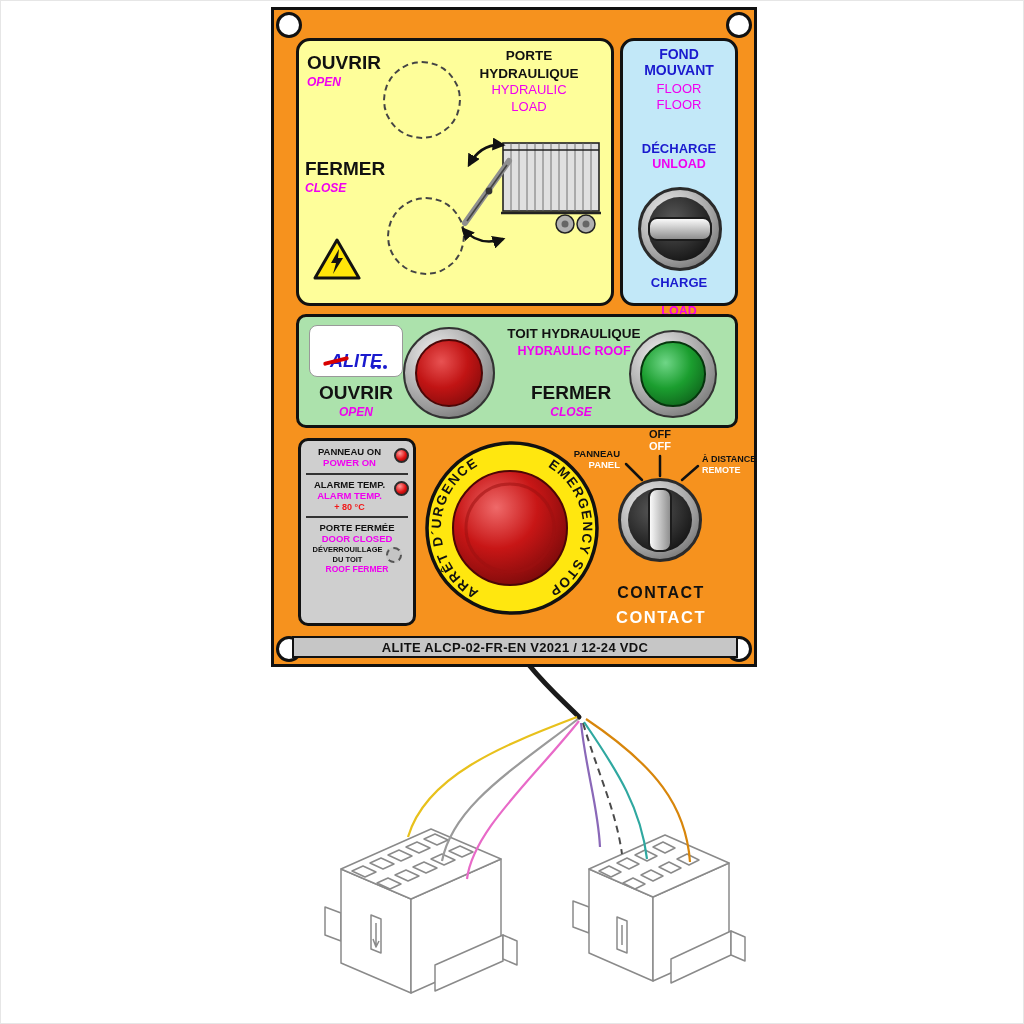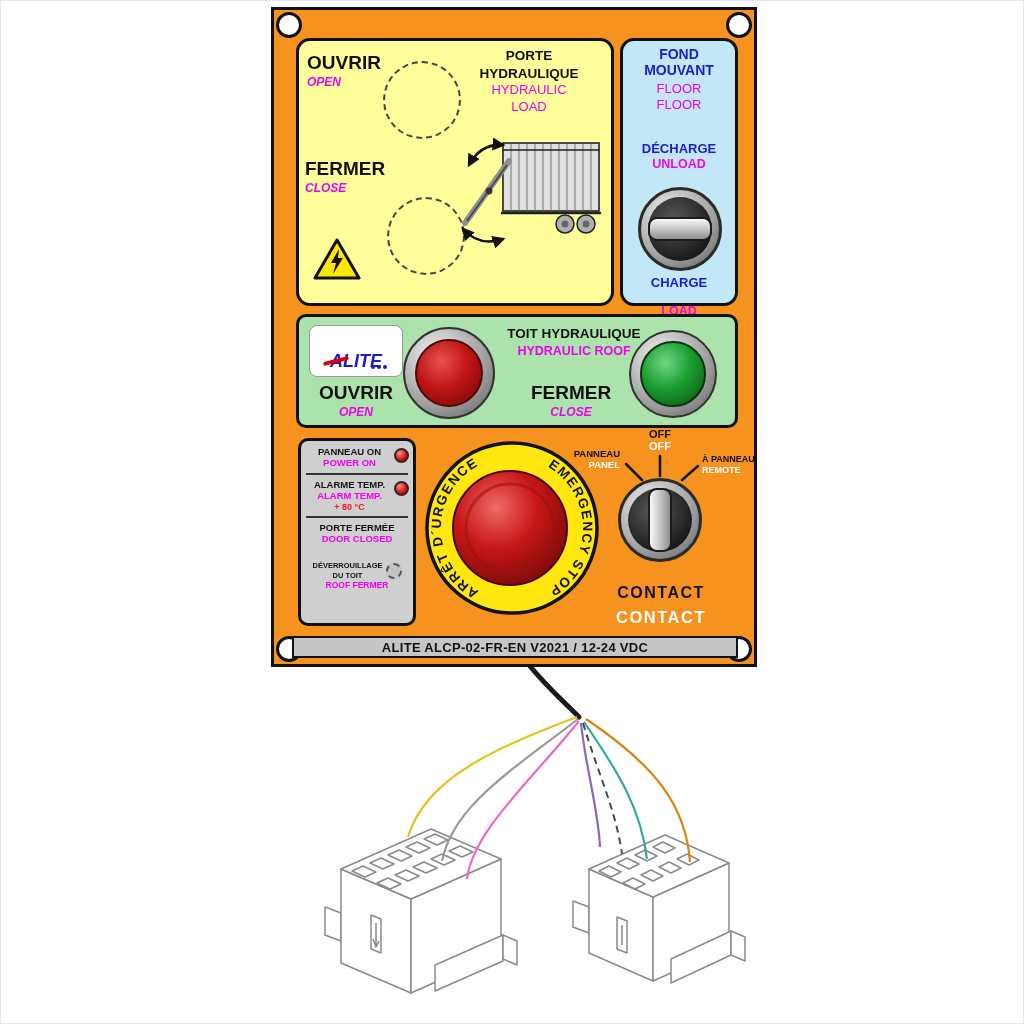--- a/index.html
+++ b/index.html
@@ -53,21 +53,21 @@
   .scol{flex:1;text-align:center;line-height:1.2;}
   .sdiv{border-top:2px solid #333;margin:4px 1px;}
   .s1{font-size:9.5px;font-weight:bold;color:#111;}
   .s2{font-size:9.5px;font-weight:bold;color:var(--magenta,#F000F0);}
   .s3{font-size:9px;font-weight:bold;color:#f21818;}
   .s4{font-size:7.5px;font-weight:bold;color:#111;}
   .s5{font-size:8.5px;font-weight:bold;color:var(--magenta,#F000F0);}
   .led{width:15px;height:15px;border-radius:50%;border:2px solid #2a2a2a;box-sizing:border-box;flex:none;margin-top:2px;
        background:radial-gradient(circle at 35% 30%, #ff9a9a, #e01414 55%, #6e0404);}
   .hole{width:16px;height:16px;border-radius:50%;border:2px dashed #555;box-sizing:border-box;flex:none;background:#c4c4c4;}
-  .srow2{display:flex;align-items:center;gap:3px;justify-content:center;margin-top:17px;}
+  .srow2{display:flex;align-items:center;gap:3px;justify-content:center;margin-top:1px;}
 
   
   .sel-lbl-k{position:absolute;font-weight:bold;color:#111;}
   .sel-lbl-w{position:absolute;font-weight:bold;color:#fff;}
 
   .contact-k{position:absolute;left:328px;top:574px;width:118px;text-align:center;
              font-size:16px;font-weight:bold;color:#111;letter-spacing:1.5px;}
   .contact-w{position:absolute;left:328px;top:598px;width:118px;text-align:center;
              font-size:16.5px;font-weight:bold;color:#fff;letter-spacing:1.5px;}
 
@@ -313,21 +313,21 @@
     </svg>
     <div class="knob" style="left:344px;top:468px;width:84px;height:84px;">
       <div class="knob-face"></div>
       <div class="lever lever-v"></div>
     </div>
 
     <div class="sel-lbl-k" style="left:356px;top:418px;width:60px;text-align:center;font-size:11px;">OFF</div>
     <div class="sel-lbl-w" style="left:356px;top:430px;width:60px;text-align:center;font-size:11px;">OFF</div>
     <div class="sel-lbl-k" style="left:284px;top:438px;width:62px;text-align:right;font-size:9.5px;">PANNEAU</div>
     <div class="sel-lbl-w" style="left:284px;top:449px;width:62px;text-align:right;font-size:9.5px;">PANEL</div>
-    <div class="sel-lbl-k" style="left:428px;top:444px;width:60px;font-size:9px;">À PANNEAU</div>
+    <div class="sel-lbl-k" style="left:428px;top:444px;width:60px;font-size:9px;">À DISTANCE</div>
     <div class="sel-lbl-w" style="left:428px;top:455px;width:60px;font-size:9px;">REMOTE</div>
 
     <div class="contact-k">CONTACT</div>
     <div class="contact-w">CONTACT</div>
 
     <div class="footer">
       <span>ALITE ALCP-02-FR-EN V2021 / 12-24 VDC</span>
     </div>
   </div>
 

